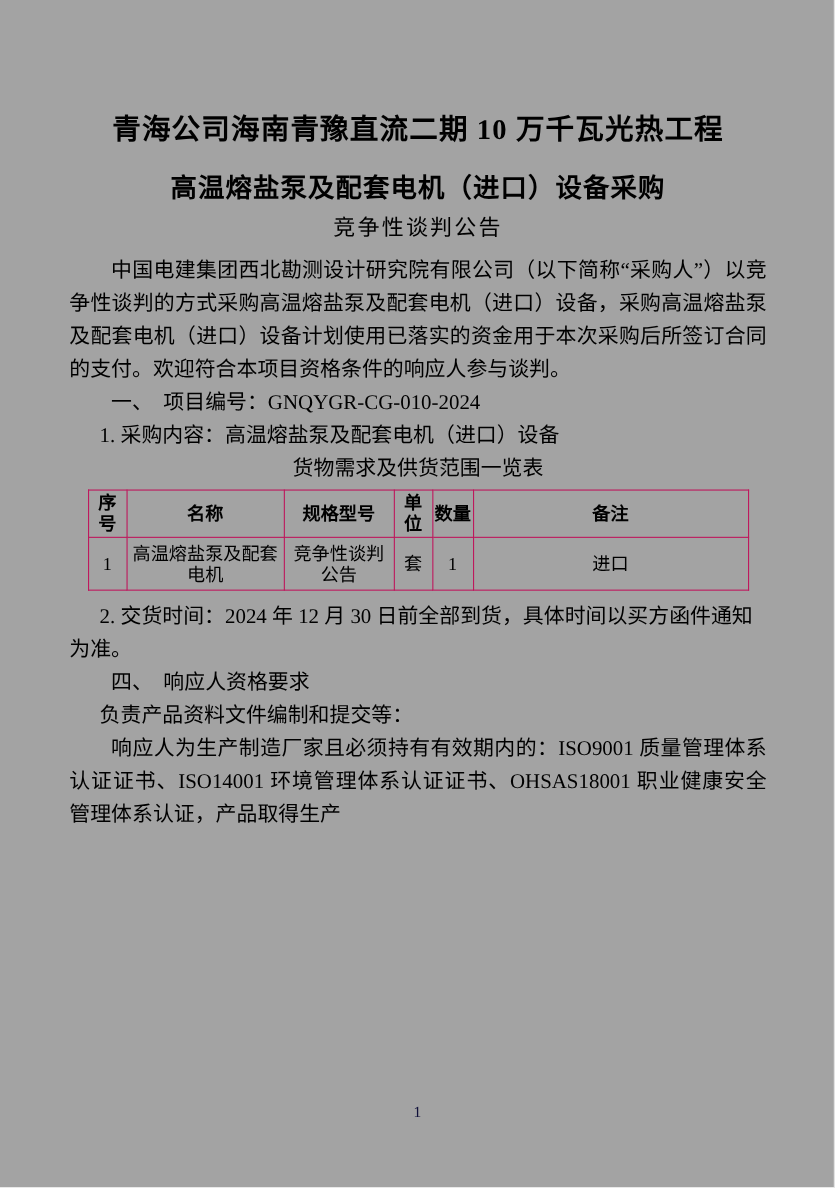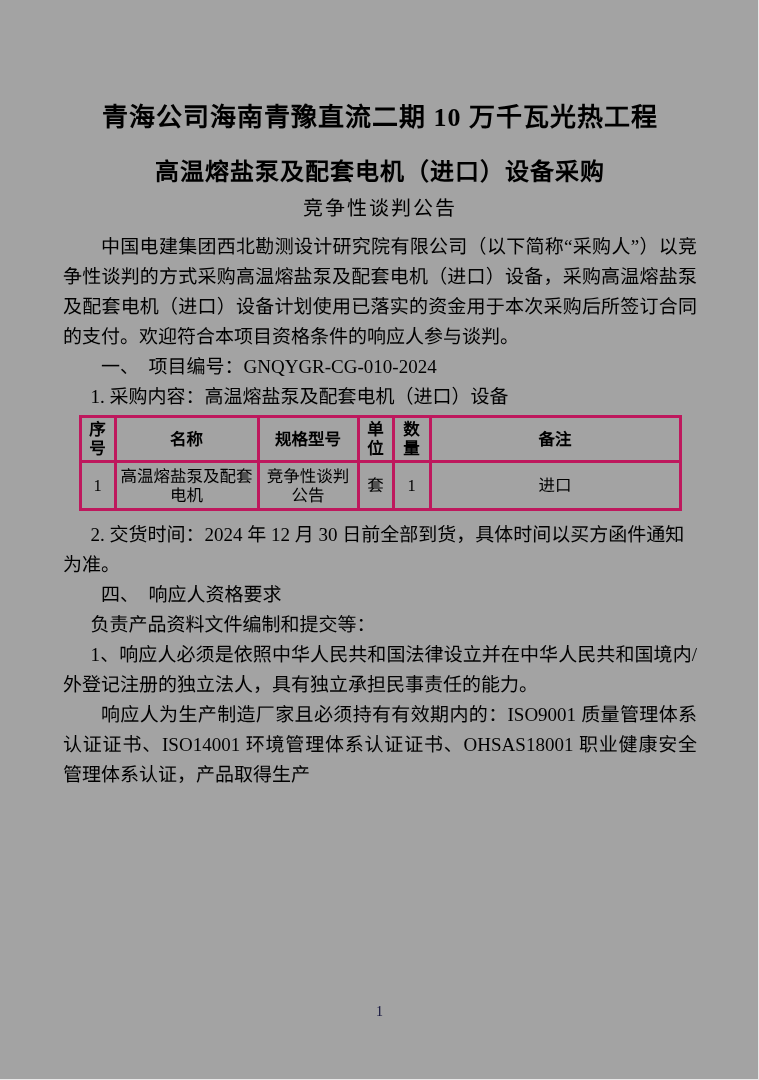--- a/index.html
+++ b/index.html
@@ -61,21 +61,21 @@
     font-size: 19px;
     line-height: 30px;
   }
   table.goods {
     width: 600px;
     margin: 3px auto 9px auto;
     border-collapse: collapse;
     table-layout: fixed;
   }
   table.goods th, table.goods td {
-    border: 3px solid #be185d;
+    border: 1px solid #be185d;
     text-align: center;
     vertical-align: middle;
     font-size: 16.5px;
     line-height: 19px;
     padding: 2px 1px;
     overflow: hidden;
   }
   table.goods th { font-weight: bold; height: 42px; }
   table.goods td { height: 48px; font-weight: normal; }
   col.c-seq  { width: 35px; }
@@ -105,20 +105,21 @@
     <div class="doc-title-2">高温熔盐泵及配套电机（进口）设备采购</div>
     <div class="doc-title-3">竞争性谈判公告</div>
 
     <div class="body-block">
       <div class="para">中国电建集团西北勘测设计研究院有限公司（以下简称“采购人”）以竞争性谈判的方式采购高温熔盐泵及配套电机（进口）设备，采购高温熔盐泵及配套电机（进口）设备计划使用已落实的资金用于本次采购后所签订合同的支付。欢迎符合本项目资格条件的响应人参与谈判。</div>
 
       <div class="heading-num">一、　项目编号：GNQYGR-CG-010-2024</div>
 
       <div class="list-item">1. 采购内容：高温熔盐泵及配套电机（进口）设备</div>
 
+      <div class="table-title">货物需求及供货范围一览表</div>
 
       <table class="goods">
         <colgroup>
           <col class="c-seq">
             <col class="c-name">
             <col class="c-spec">
           <col class="c-unit">
             <col class="c-qty">
             <col class="c-note">
         </colgroup>
@@ -142,19 +143,18 @@
             <td>进口</td>
           </tr>
         </tbody>
       </table>
 
       <div class="list-item">2. 交货时间：2024 年 12 月 30 日前全部到货，具体时间以买方函件通知为准。</div>
 
       <div class="heading-num">四、　响应人资格要求</div>
 
       <div class="list-item">负责产品资料文件编制和提交等：</div>
-      <div class="para-just list-item">1、响应人必须是依照中华人民共和国法律设立并在中华人民共和国境内/外登记注册的独立法人，具有独立承担民事责任的能力。</div>
       <div class="para">响应人为生产制造厂家且必须持有有效期内的：ISO9001 质量管理体系认证证书、ISO14001 环境管理体系认证证书、OHSAS18001 职业健康安全管理体系认证，产品取得生产</div>
     </div>
   </div>
 
   <div class="page-number">1</div>
 </div>
 
 </body></html>

